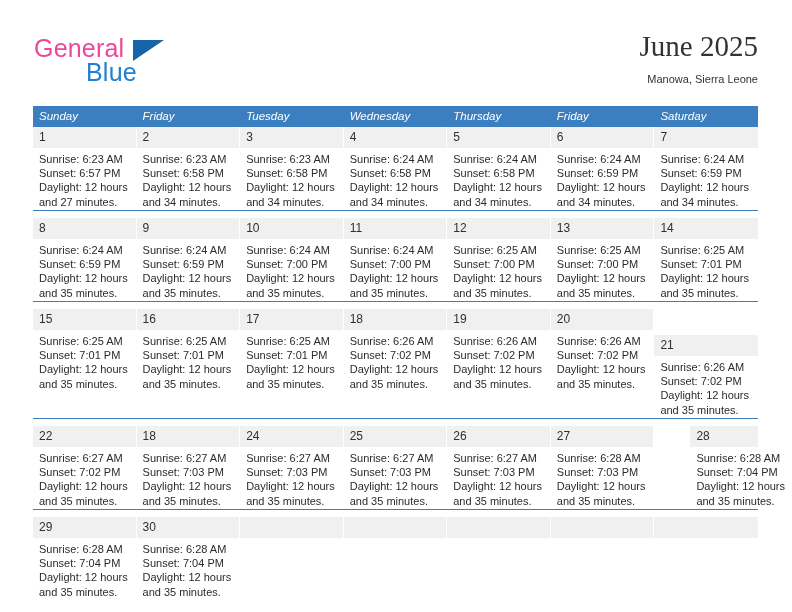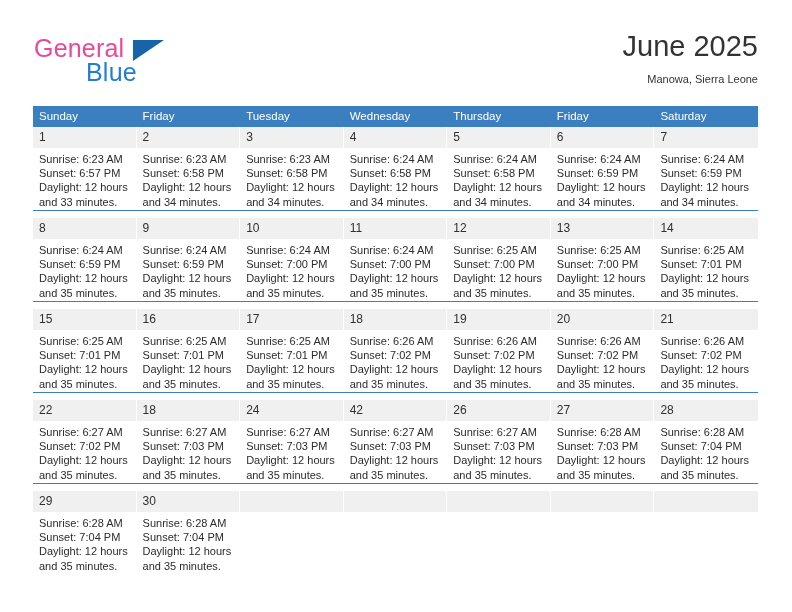--- a/index.html
+++ b/index.html
@@ -67,20 +67,21 @@
     position: absolute;
     right: 34px;
     top: 28px;
     text-align: right;
   }
   .cal-title {
     font-size: 29px;
     color: #333333;
     line-height: 36px;
     white-space: nowrap;
+    font-family: Liberation Serif, serif;
   }
   .cal-subtitle {
     font-size: 11px;
     color: #333333;
     line-height: 22px;
     margin-top: 4px;
     white-space: nowrap;
   }
 
   
@@ -96,20 +97,21 @@
 
   .calendar thead th {
     background: #3c7fc1;
     color: #ffffff;
     font-size: 11.5px;
     font-weight: normal;
     text-align: left;
     padding: 4px 0 5px 6px;
     height: 10px;
     border: none;
+    font-style: italic;
   }
 
   .week-row td {
     vertical-align: top;
     padding: 0;
     border: none;
   }
 
   .cell {
     position: relative;
@@ -199,21 +201,21 @@
     <tbody>
 
       <tr class="week-row">
         <td>
             <div class="cell filled">
               <div class="daynum">1</div>
               <div class="details">
                 <div>Sunrise: 6:23 AM</div>
                 <div>Sunset: 6:57 PM</div>
                 <div>Daylight: 12 hours</div>
-                <div>and 33 minutes.</div>
+                <div>and 27 minutes.</div>
               </div>
             </div>
           </td>
         <td>
             <div class="cell filled">
               <div class="daynum">2</div>
               <div class="details">
                 <div>Sunrise: 6:23 AM</div>
                 <div>Sunset: 6:58 PM</div>
                 <div>Daylight: 12 hours</div>
@@ -429,21 +431,21 @@
               <div class="daynum">20</div>
               <div class="details">
                 <div>Sunrise: 6:26 AM</div>
                 <div>Sunset: 7:02 PM</div>
                 <div>Daylight: 12 hours</div>
                 <div>and 35 minutes.</div>
               </div>
             </div>
           </td>
         <td>
-            <div class="cell filled" style="border-right:none;">
+            <div class="cell filled" style="border-right:none;margin-top:26px;">
               <div class="daynum">21</div>
               <div class="details">
                 <div>Sunrise: 6:26 AM</div>
                 <div>Sunset: 7:02 PM</div>
                 <div>Daylight: 12 hours</div>
                 <div>and 35 minutes.</div>
               </div>
             </div>
           </td>
       </tr>
@@ -482,21 +484,21 @@
               <div class="details">
                 <div>Sunrise: 6:27 AM</div>
                 <div>Sunset: 7:03 PM</div>
                 <div>Daylight: 12 hours</div>
                 <div>and 35 minutes.</div>
               </div>
             </div>
           </td>
         <td>
             <div class="cell filled">
-              <div class="daynum">42</div>
+              <div class="daynum">25</div>
               <div class="details">
                 <div>Sunrise: 6:27 AM</div>
                 <div>Sunset: 7:03 PM</div>
                 <div>Daylight: 12 hours</div>
                 <div>and 35 minutes.</div>
               </div>
             </div>
           </td>
         <td>
             <div class="cell filled">
@@ -514,21 +516,21 @@
               <div class="daynum">27</div>
               <div class="details">
                 <div>Sunrise: 6:28 AM</div>
                 <div>Sunset: 7:03 PM</div>
                 <div>Daylight: 12 hours</div>
                 <div>and 35 minutes.</div>
               </div>
             </div>
           </td>
         <td>
-            <div class="cell filled" style="border-right:none;">
+            <div class="cell filled" style="border-right:none;margin-left:36px;">
               <div class="daynum">28</div>
               <div class="details">
                 <div>Sunrise: 6:28 AM</div>
                 <div>Sunset: 7:04 PM</div>
                 <div>Daylight: 12 hours</div>
                 <div>and 35 minutes.</div>
               </div>
             </div>
           </td>
       </tr>

